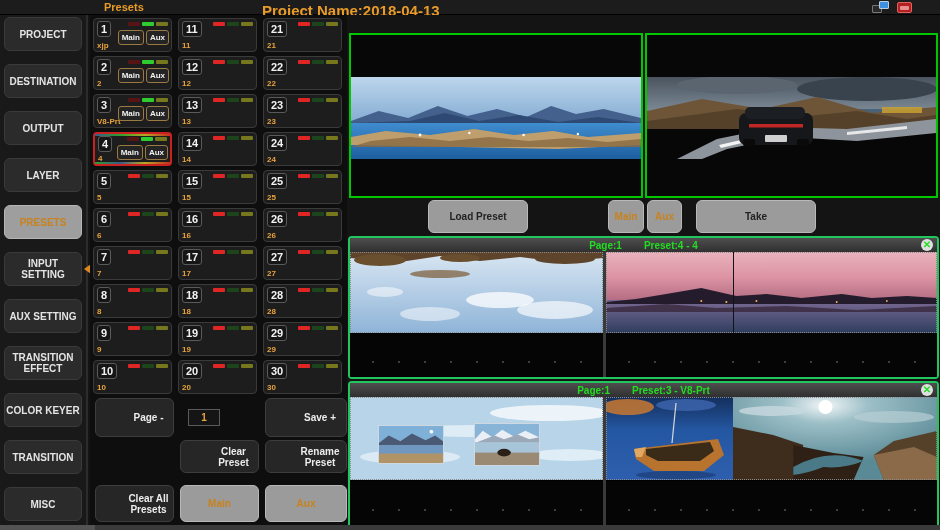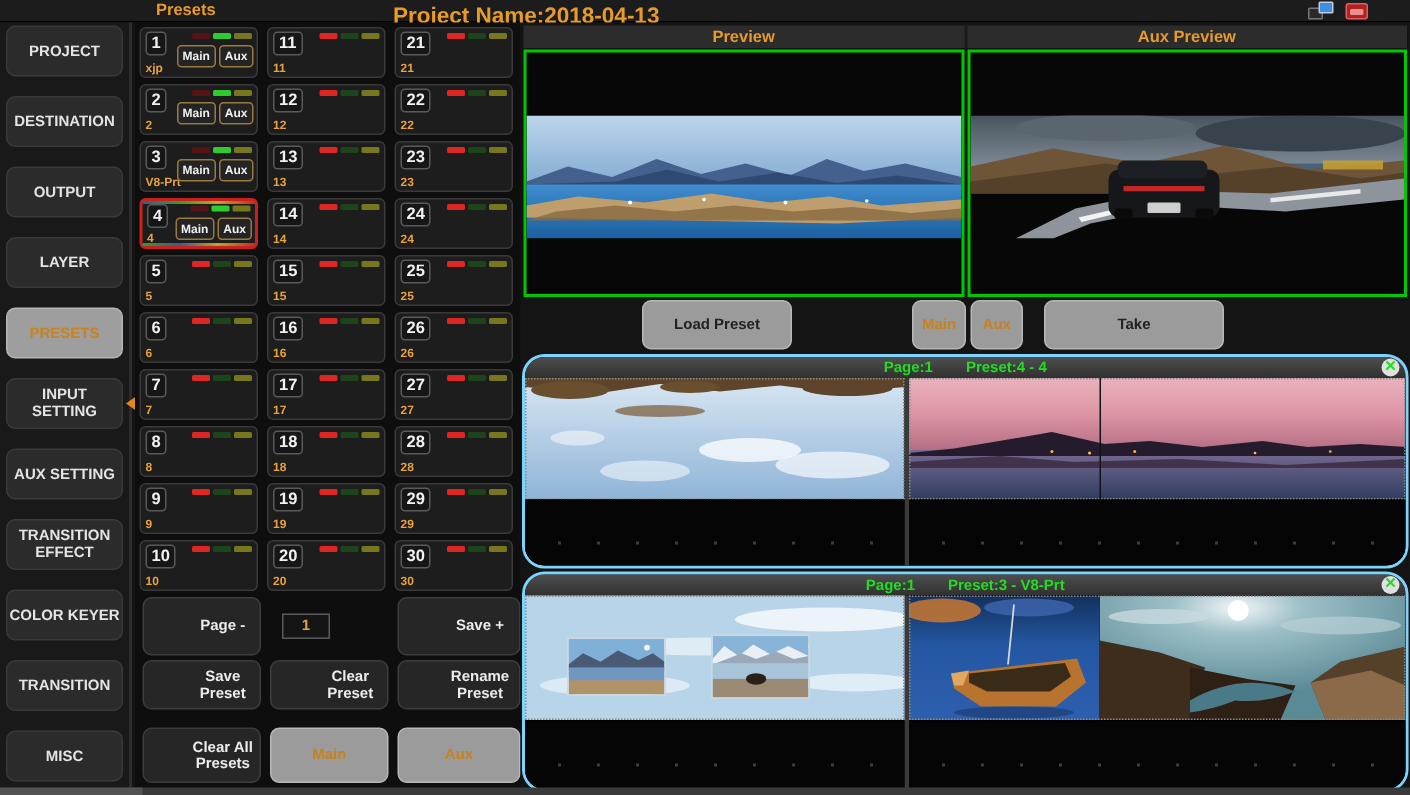--- a/index.html
+++ b/index.html
@@ -61,21 +61,21 @@
   #green-left{left:2px;width:294px;}
   #green-right{left:298px;width:293px;}
   .pv-img{position:absolute;left:0;top:42px;width:100%;height:82px;}
 
   #btn-row{position:absolute;left:0;top:185px;width:593px;height:33px;}
   #load-btn{left:81px;top:0;width:100px;height:33px;position:absolute;}
   #mid-main{left:261px;top:0;width:36px;height:33px;position:absolute;}
   #mid-aux{left:300px;top:0;width:35px;height:33px;position:absolute;}
   #take-btn{left:349px;top:0;width:120px;height:33px;position:absolute;}
 
-  .monitor{position:absolute;left:1px;width:591px;background:#101010;border:2px solid #7dd3fc;border-radius:15px;overflow:hidden;}
+  .monitor{position:absolute;left:1px;width:591px;background:#101010;border:2px solid #22c55e;border-radius:4px;overflow:hidden;}
   #monitor1{top:221px;height:143px;}
   #monitor2{top:366px;height:147px;}
   .mon-head{position:relative;height:14px;background:linear-gradient(180deg,#4e4e4e,#303030);display:flex;align-items:center;justify-content:center;gap:22px;}
   .mon-head span{color:#22dd22;font-size:10px;font-weight:bold;}
   .close-btn{position:absolute;right:4px;top:1px;width:12px;height:12px;border-radius:50%;background:#e0e0e0;color:#222;
     font-size:9px;line-height:12px;text-align:center;font-weight:bold;cursor:pointer;}
   .screens{display:flex;height:calc(100% - 14px);background:#000;}
   .screen{position:relative;background:#000;}
   .screen.left{width:256px;border-right:3px solid #3a3a3a;}
   .screen.right{flex:1;}
@@ -405,35 +405,30 @@
             <span class="led off-green"></span>
             <span class="led off-yellow"></span>
           </span>
         </div>
       </div>
 
     <div class="panel-btn" id="pg-minus" style="left:5px;top:383px;width:79px;height:39px;">Page -</div>
     <input id="page-field" value="1" style="">
     <div class="panel-btn" id="pg-plus" style="left:175px;top:383px;width:82px;height:39px;">Save +</div>
 
-    <div class="panel-btn" style="left:5px;top:425px;width:79px;height:33px;">Save Preset</div>
     <div class="panel-btn" style="left:90px;top:425px;width:79px;height:33px;">Clear Preset</div>
     <div class="panel-btn" style="left:175px;top:425px;width:82px;height:33px;">Rename Preset</div>
 
     <div class="panel-btn" style="left:5px;top:470px;width:79px;height:37px;">Clear All Presets</div>
     <div class="gray-btn orange" style="position:absolute;left:90px;top:470px;width:79px;height:37px;">Main</div>
     <div class="gray-btn orange" style="position:absolute;left:175px;top:470px;width:82px;height:37px;">Aux</div>
   </div>
 
   <div id="right-panel">
 
-    <div id="pv-header">
-      <div class="half l">Preview</div>
-      <div class="half">Aux Preview</div>
-    </div>
 
     <div class="green-box" id="green-left">
       <div class="pv-img">
         <svg width="100%" height="100%" viewBox="0 0 294 82" preserveAspectRatio="none">
           <defs>
             <linearGradient id="skyA" x1="0" y1="0" x2="0" y2="1">
                 <stop offset="0" stop-color="#bcd6ec"></stop>
                 <stop offset="1" stop-color="#7fa8d0"></stop>
               </linearGradient>
             <linearGradient id="seaA" x1="0" y1="0" x2="0" y2="1">

